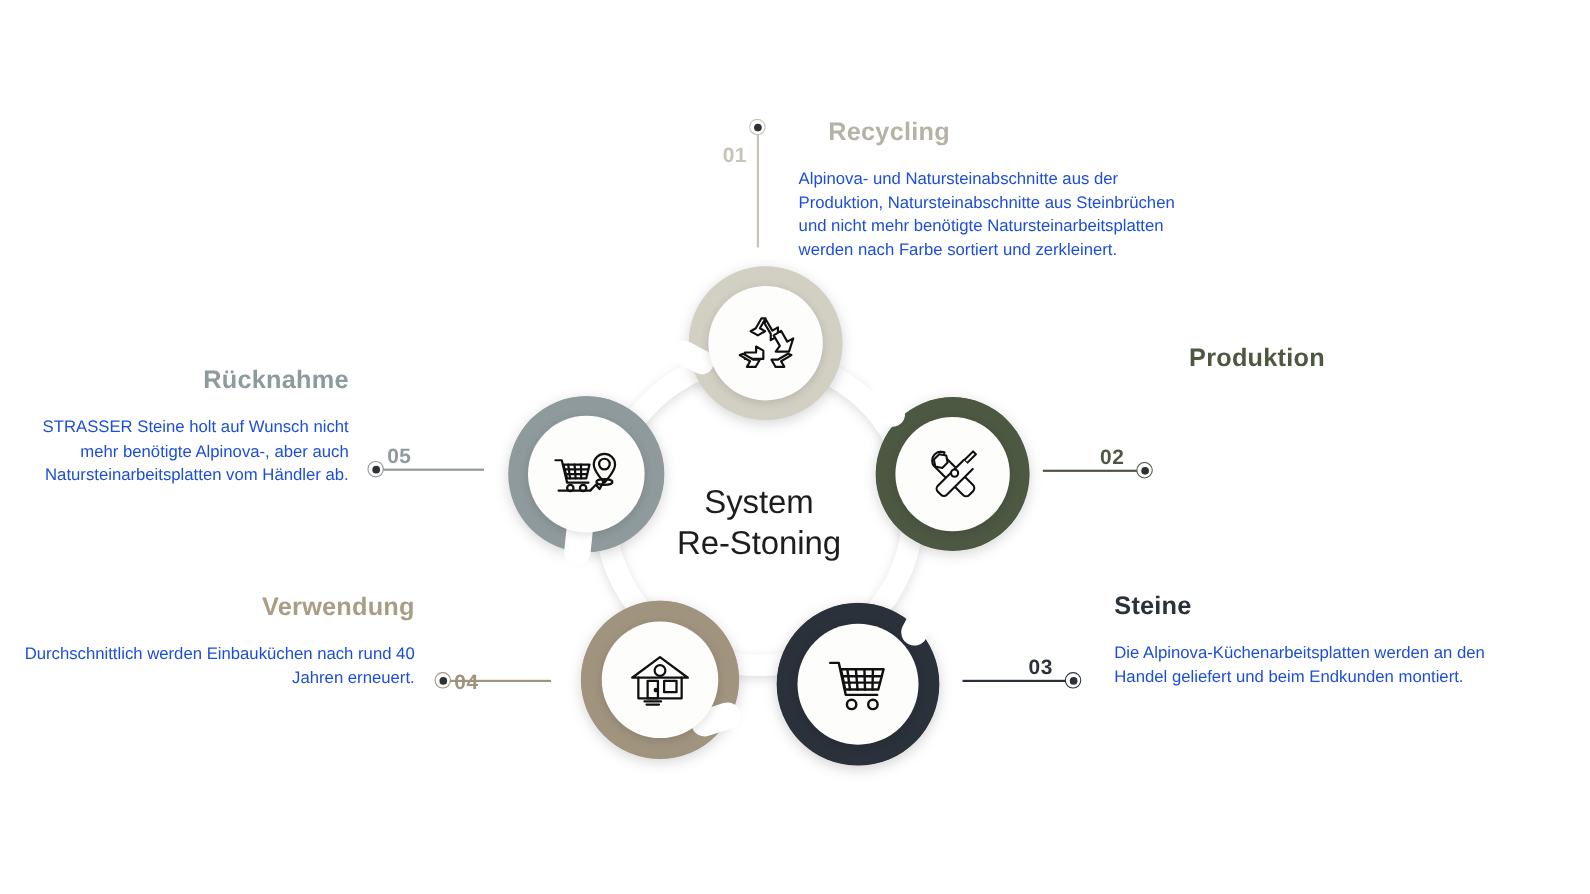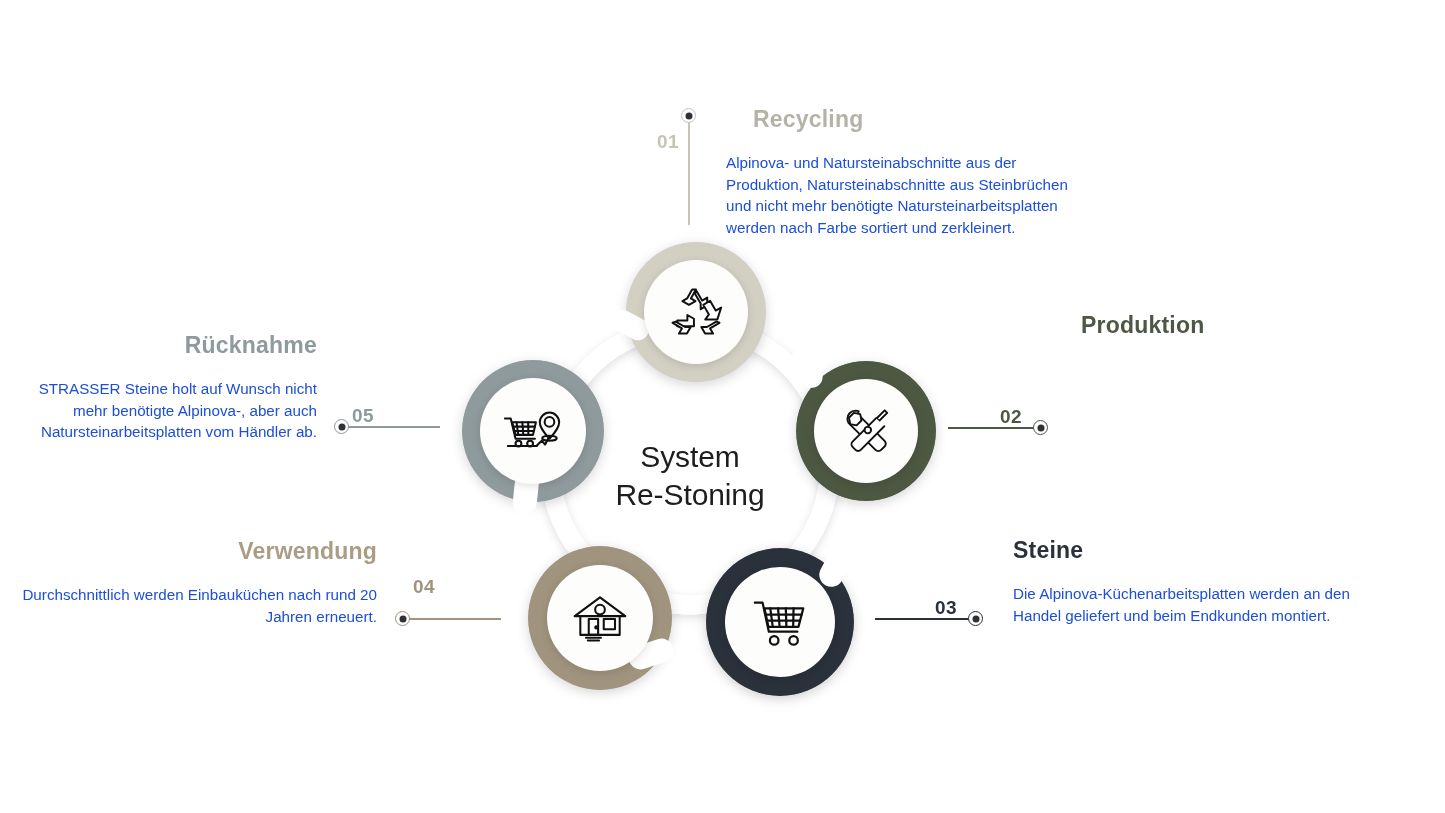--- a/index.html
+++ b/index.html
@@ -249,24 +249,24 @@
     <div class="conn-line conn-h" style="left:875px; top:618px; width:98px;"></div>
     <div class="conn-dot" style="left:968px; top:611px;"></div>
     <div class="conn-num" style="left:935px; top:597px;">03</div>
   </div>
   <div class="step-head" style="left:1013px; top:538px; color:#2b313a;">Steine</div>
   <div class="step-body" style="left:1013px; top:583px; width:352px;">Die Alpinova-Küchenarbeitsplatten werden an den Handel geliefert und beim Endkunden montiert.</div>
 
   <div style="color:#a0947f;">
     <div class="conn-dot" style="left:395px; top:611px;"></div>
     <div class="conn-line conn-h" style="left:409px; top:618px; width:92px;"></div>
-    <div class="conn-num" style="left:413px; top:576px;">04</div>
+    <div class="conn-num" style="left:413px; top:610px;">04</div>
   </div>
   <div class="step-head ta-right" style="left:0px; top:539px; width:377px; color:#a99d86;">Verwendung</div>
-  <div class="step-body ta-right" style="left:0px; top:584px; width:377px;">Durchschnittlich werden Einbauküchen nach rund 20 Jahren erneuert.</div>
+  <div class="step-body ta-right" style="left:0px; top:584px; width:377px;">Durchschnittlich werden Einbauküchen nach rund 40 Jahren erneuert.</div>
 
   <div style="color:#8e9a9c;">
     <div class="conn-dot" style="left:334px; top:419px;"></div>
     <div class="conn-line conn-h" style="left:348px; top:426px; width:92px;"></div>
     <div class="conn-num" style="left:352px; top:405px;">05</div>
   </div>
   <div class="step-head ta-right" style="left:0px; top:333px; width:317px; color:#8e9a9c;">Rücknahme</div>
   <div class="step-body ta-right" style="left:0px; top:378px; width:317px;">STRASSER Steine holt auf Wunsch nicht mehr benötigte Alpinova-, aber auch Natursteinarbeitsplatten vom Händler ab.</div>
 
 </div>

